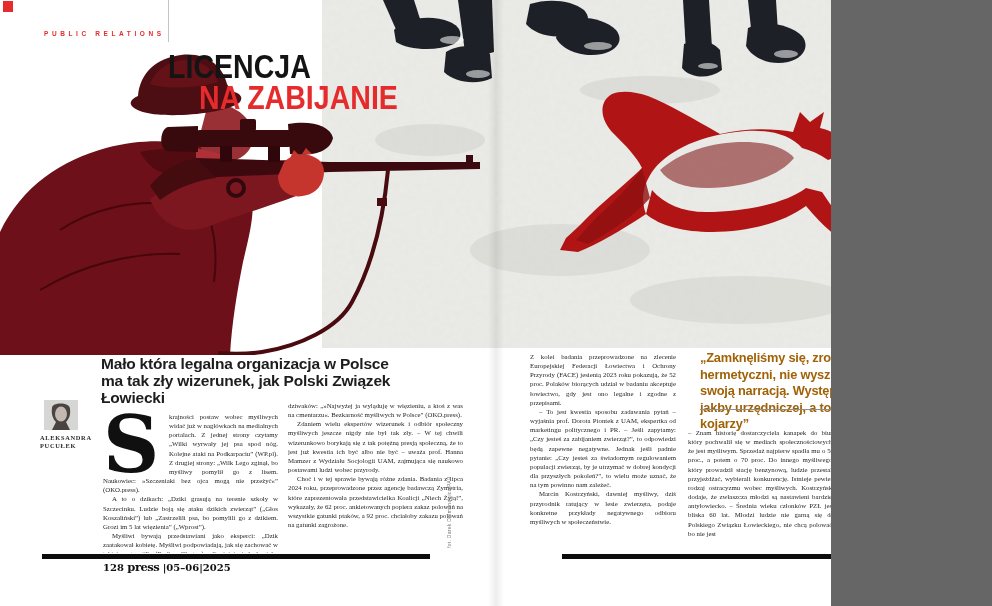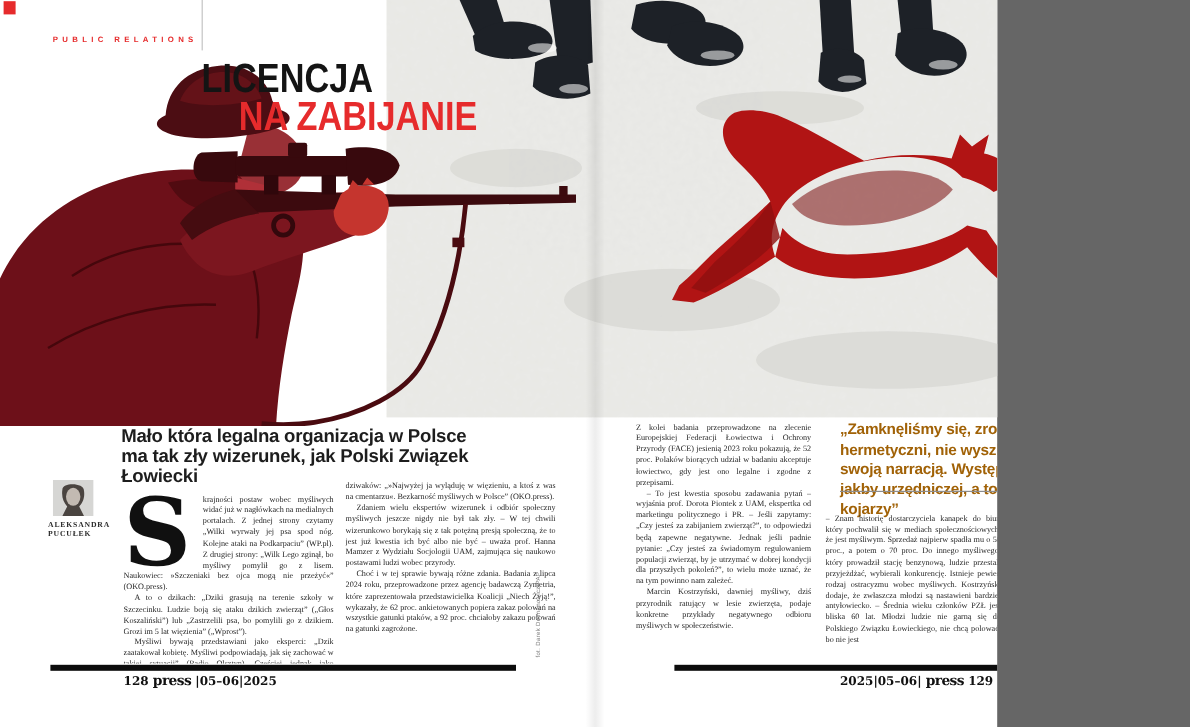--- a/index.html
+++ b/index.html
@@ -222,18 +222,13 @@
   </div>
 
   <div id="credit" class="abs">fot. Darek Delmanowicz/PAP</div>
   <div id="bar-left" class="abs bar"></div>
   <div id="bar-right" class="abs bar"></div>
   <div id="footer-left" class="abs footer">
     <span>128</span>
     <span class="brand">press</span>
     <span>|05–06|2025</span>
   </div>
-  <div id="footer-right" class="abs footer">
-    <span>2025|05–06|</span>
-    <span class="brand">press</span>
-    <span>129</span>
-  </div>
 </div>
 
 </body></html>

